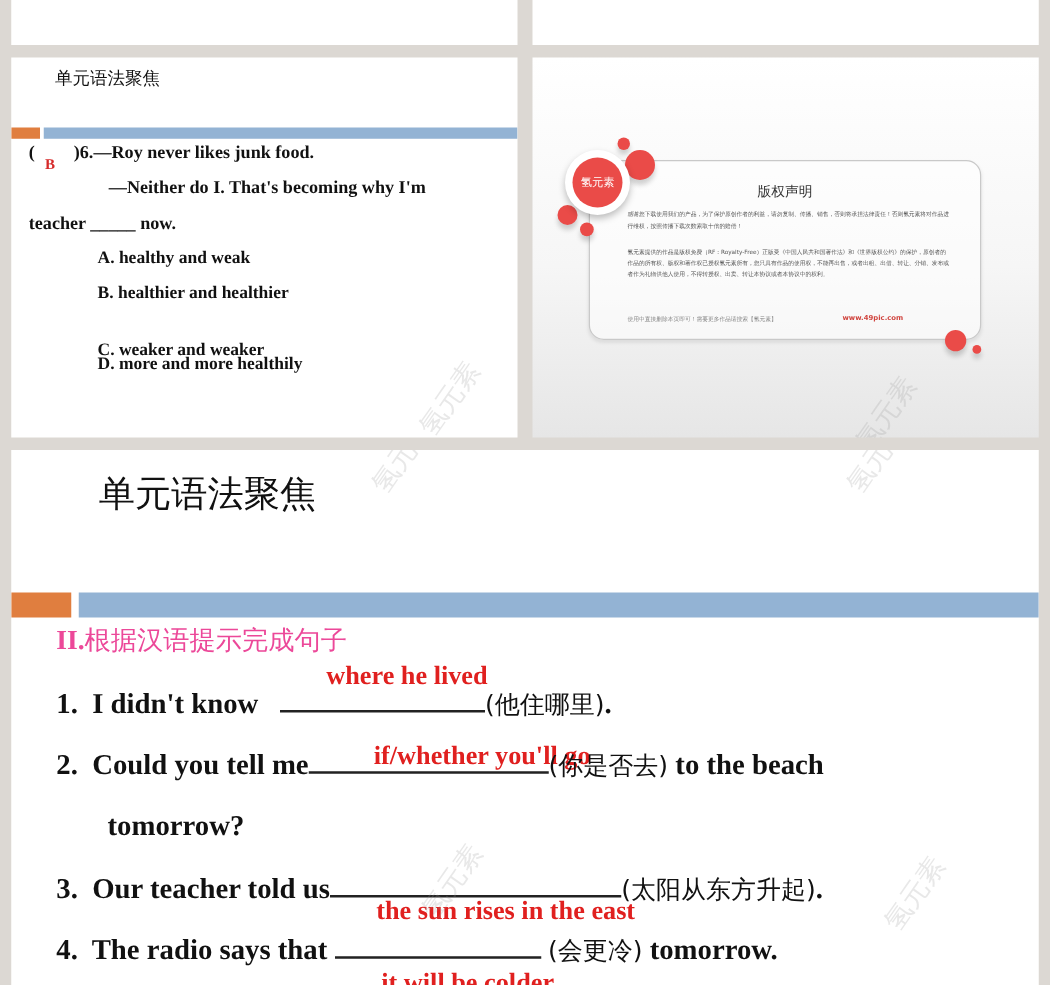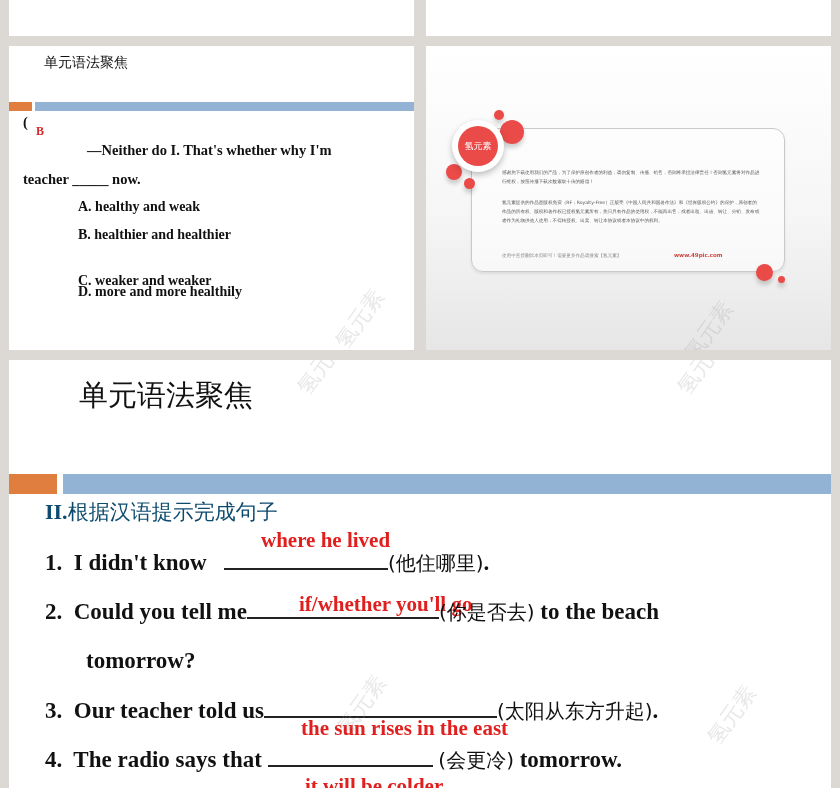--- a/index.html
+++ b/index.html
@@ -28,52 +28,54 @@
   .cr-url { position: absolute; left: 202px; top: 123px; font-family: "DejaVu Sans", sans-serif; font-size: 5.5px; color: #d0443e; font-weight: bold; }
   .dot { position: absolute; border-radius: 50%; background: #ea4b48; box-shadow: 0 4px 4px rgba(0,0,0,0.18); }
   .logo-ring { position: absolute; left: 26px; top: 74px; width: 52px; height: 52px; border-radius: 50%; background: #fff; box-shadow: 0 3px 6px rgba(0,0,0,0.25); }
   .logo-inner { position: absolute; left: 6px; top: 6px; width: 40px; height: 40px; border-radius: 50%; background: #ea4b48; color: #fff; font-family: "DejaVu Sans", sans-serif; font-size: 9px; display: flex; align-items: center; justify-content: center; }
 
   .big-title { position: absolute; left: 70px; top: 16px; font-family: "DejaVu Sans", sans-serif; font-size: 29px; color: #111; letter-spacing: 0px; }
   .b-line { position: absolute; font-weight: bold; font-size: 23px; color: #111; white-space: nowrap; }
   .b-line .cn { font-weight: normal; font-family: "DejaVu Sans", sans-serif; font-size: 20px; }
   .blank { display: inline-block; border-bottom: 2px solid #222; height: 20px; vertical-align: baseline; }
   .red-ans { position: absolute; color: #e0201f; font-weight: bold; font-size: 21px; white-space: nowrap; }
-  .section-head { position: absolute; left: 36px; top: 138px; font-size: 22px; font-weight: bold; color: #0c4a6e; white-space: nowrap; }
+  .section-head { position: absolute; left: 36px; top: 138px; font-size: 22px; font-weight: bold; color: #ec4899; white-space: nowrap; }
   .section-head .cn { font-weight: normal; font-family: "DejaVu Sans", sans-serif; font-size: 21px; }
 
   .wm { position: absolute; font-family: "DejaVu Sans", sans-serif; font-size: 22px; color: rgba(150,150,150,0.22); transform: rotate(-55deg); white-space: nowrap; pointer-events: none; }
 </style>
 </head>
 <body>
 
 <div class="slide" id="s-top-left"></div>
 
 <div class="slide" id="s-top-right"></div>
 
 <div class="slide" id="s-mid-left">
   <div class="heading-sm">单元语法聚焦</div>
   <div class="bar-orange" style="left:0;top:56px;width:23px;height:9px;"></div>
   <div class="bar-blue" style="left:26px;top:56px;width:379px;height:9px;"></div>
 
   <div class="q-line" style="left:14px;top:68px;">(</div>
   <div class="answer-b" style="left:27px;top:78px;">B</div>
-  <div class="q-line" style="left:78px;top:96px;">—Neither do I. That's whether why I'm</div>
+  <div class="q-line" style="left:50px;top:68px;">)6.—Roy never likes junk food.</div>
+  <div class="q-line" style="left:78px;top:96px;">—Neither do I. That's becoming why I'm</div>
   <div class="q-line" style="left:14px;top:125px;">teacher _____ now.</div>
 
   <div class="q-line" style="left:69px;top:153px;font-size:14px;">A. healthy and weak</div>
   <div class="q-line" style="left:69px;top:181px;font-size:14px;">B. healthier and healthier</div>
   <div class="q-line" style="left:69px;top:210px;font-size:14px;margin-top:17px;">C. weaker and weaker</div>
   <div class="q-line" style="left:69px;top:238px;font-size:14px;">D. more and more healthily</div>
 
   <div class="wm" style="left:318px;top:258px;">氢元素</div>
 </div>
 
 <div class="slide" id="s-mid-right">
   <div class="cr-card">
+    <div class="cr-title">版权声明</div>
     <div class="cr-para" style="top:40px;">感谢您下载使用我们的产品，为了保护原创作者的利益，请勿复制、传播、销售，否则将承担法律责任！否则氢元素将对作品进行维权，按照传播下载次数索取十倍的赔偿！</div>
     <div class="cr-para" style="top:70px;">氢元素提供的作品是版权免费（RF：Royalty-Free）正版受《中国人民共和国著作法》和《世界版权公约》的保护，原创者的作品的所有权、版权和著作权已授权氢元素所有，您只具有作品的使用权，不能再出售，或者出租、出借、转让、分销、发布或者作为礼物供他人使用，不得转授权、出卖、转让本协议或者本协议中的权利。</div>
     <div class="cr-foot">使用中直接删除本页即可！需要更多作品请搜索【氢元素】</div>
     <div class="cr-url">www.49pic.com</div>
   </div>
   <div class="dot" style="left:68px;top:64px;width:10px;height:10px;"></div>
   <div class="dot" style="left:74px;top:74px;width:24px;height:24px;"></div>
   <div class="dot" style="left:20px;top:118px;width:16px;height:16px;"></div>
   <div class="dot" style="left:38px;top:132px;width:11px;height:11px;"></div>
   <div class="dot" style="left:330px;top:218px;width:17px;height:17px;"></div>

